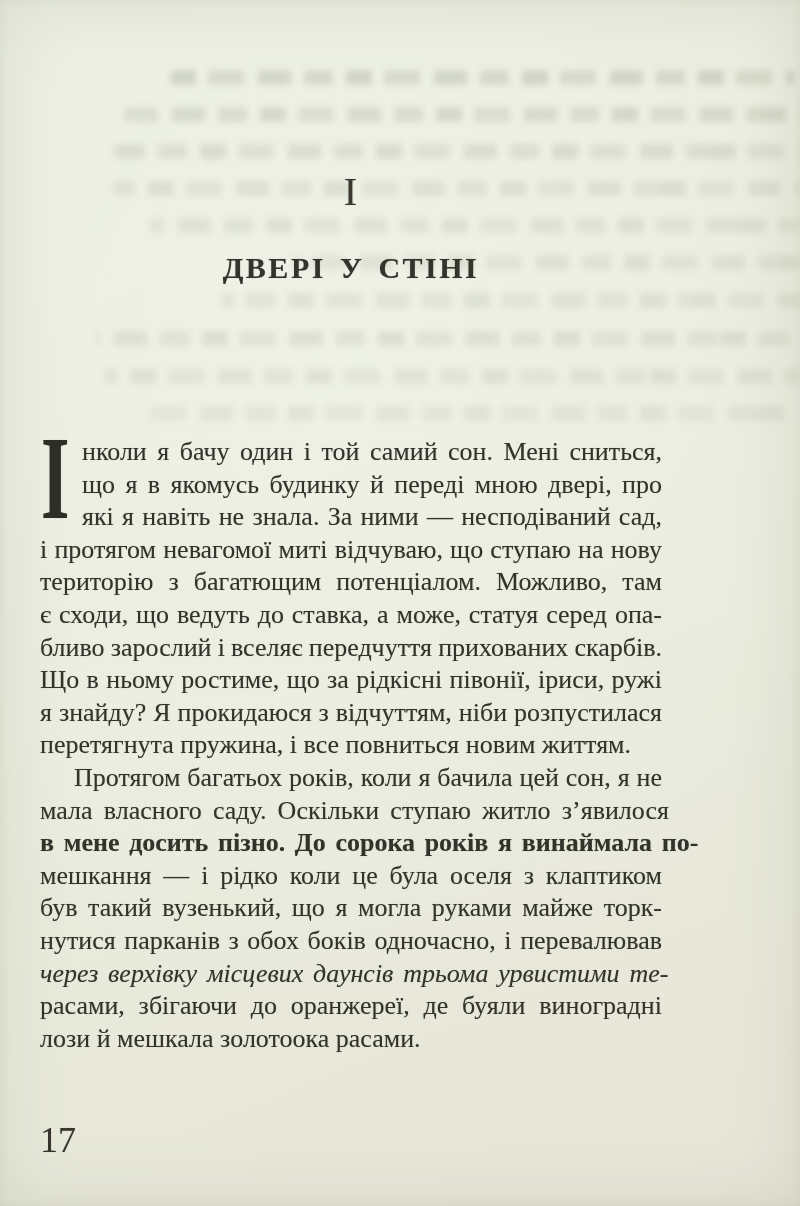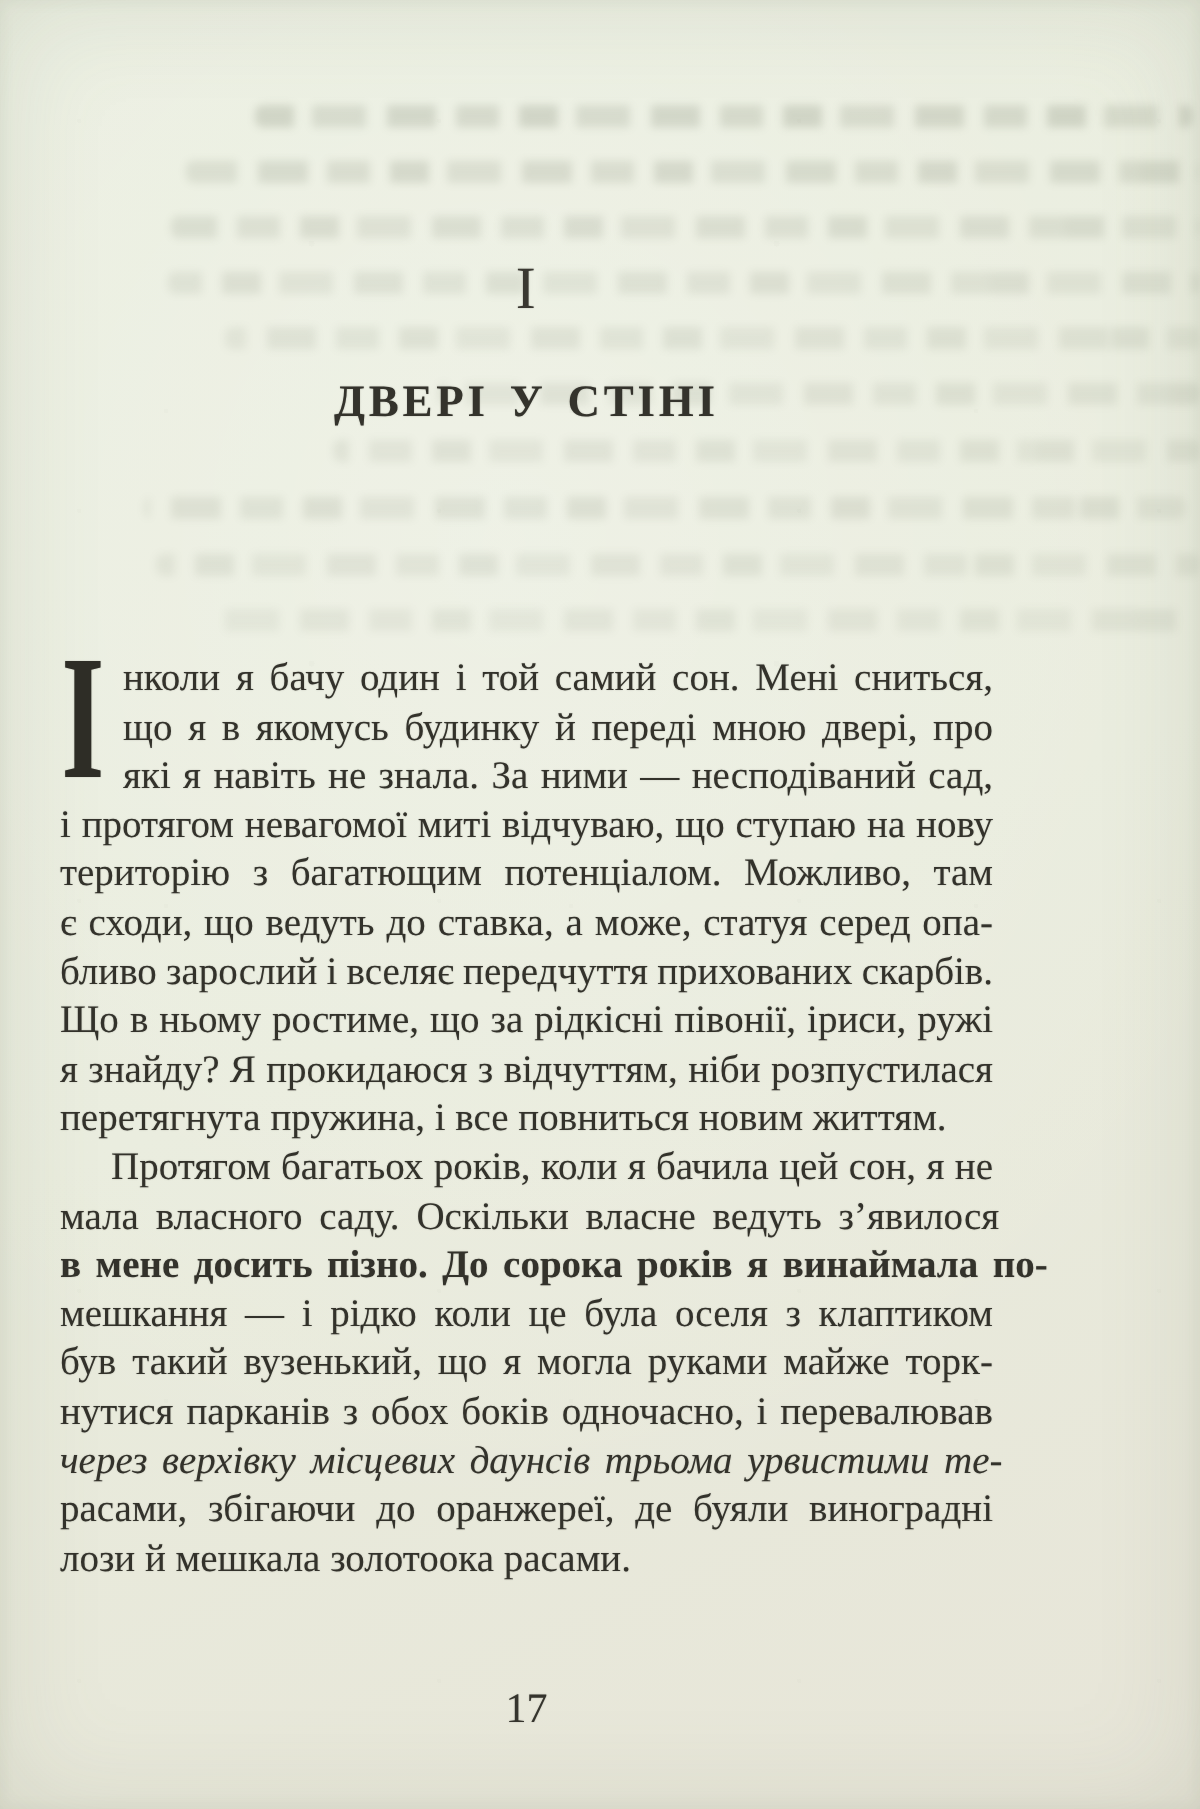--- a/index.html
+++ b/index.html
@@ -53,21 +53,21 @@
   .ind{margin-left:42px;text-align:center;}     
   .pind{margin-left:34px;}    
   .dropcap{
     position:absolute;left:1px;top:0;width:30px;height:86px;
     font-size:118px;line-height:86px;font-weight:bold;
     transform:scaleX(0.62);transform-origin:0 50%;
     color:#2e2d26;text-shadow:0 0 1px rgba(46,45,38,0.4);
   }
   .page-number{
     position:absolute;left:40px;width:622px;top:1124px;
-    text-align:center;font-size:28px;line-height:32px;color:#35342d;
+    text-align:left;font-size:36px;line-height:32px;color:#35342d;
     text-shadow:0 0 1px rgba(53,52,45,0.3);
   }
   
   .grain{
     position:absolute;inset:0;pointer-events:none;opacity:0.5;
     background:
       radial-gradient(3px 3px at 22% 31%, rgba(120,126,104,0.05) 50%, transparent 51%),
       radial-gradient(4px 4px at 67% 58%, rgba(120,126,104,0.05) 50%, transparent 51%),
       radial-gradient(3px 3px at 41% 83%, rgba(120,126,104,0.05) 50%, transparent 51%);
     background-size:240px 260px, 310px 280px, 270px 330px;
@@ -104,21 +104,21 @@
         <div class="bline"><span style="word-spacing: 0.71875px;">і протягом невагомої миті відчуваю, що ступаю на нову</span></div>
         <div class="bline"><span style="word-spacing: 8.51875px;">територію з багатющим потенціалом. Можливо, там</span></div>
         <div class="bline"><span style="word-spacing: 1.40469px;">є сходи, що ведуть до ставка, а може, статуя серед опа-</span></div>
         <div class="bline"><span style="word-spacing: -0.367188px;">бливо зарослий і вселяє передчуття прихованих скарбів.</span></div>
         <div class="bline"><span style="word-spacing: 0.866319px;">Що в ньому ростиме, що за рідкісні півонії, іриси, ружі</span></div>
         <div class="bline"><span style="word-spacing: 0.424107px;">я знайду? Я прокидаюся з відчуттям, ніби розпустилася</span></div>
         <div class="bline last"><span>перетягнута пружина, і все повниться новим життям.</span></div>
       </div>
     <div class="para">
         <div class="bline pind"><span style="word-spacing: 0.423611px;">Протягом багатьох років, коли я бачила цей сон, я не</span></div>
-        <div class="bline"><span style="word-spacing: 4.70573px;">мала власного саду. Оскільки власне ведуть з’явилося</span></div>
+        <div class="bline"><span style="word-spacing: 4.70573px;">мала власного саду. Оскільки ступаю житло з’явилося</span></div>
         <div class="bline"><span style="word-spacing: 3.17361px; font-weight: bold;">в мене досить пізно. До сорока років я винаймала по-</span></div>
         <div class="bline"><span style="word-spacing: 5.27604px;">мешкання — і рідко коли це була оселя з клаптиком</span></div>
         <div class="bline"><span style="word-spacing: 4.07227px;">був такий вузенький, що я могла руками майже торк-</span></div>
         <div class="bline"><span style="word-spacing: 2.08259px;">нутися парканів з обох боків одночасно, і перевалював</span></div>
         <div class="bline"><span style="word-spacing: 3.29427px; font-style: italic;">через верхівку місцевих даунсів трьома урвистими те-</span></div>
         <div class="bline"><span style="word-spacing: 7.30729px;">расами, збігаючи до оранжереї, де буяли виноградні</span></div>
         <div class="bline last"><span>лози й мешкала золотоока расами.</span></div>
       </div>
   </div>
 

